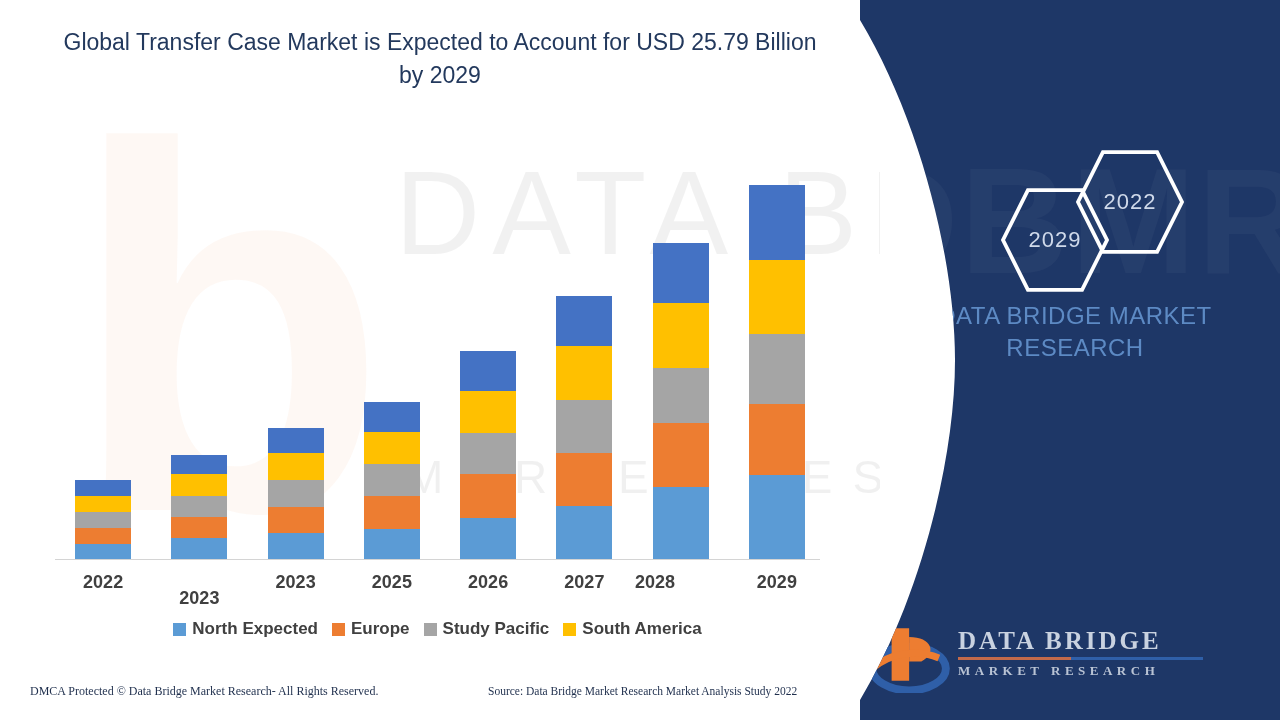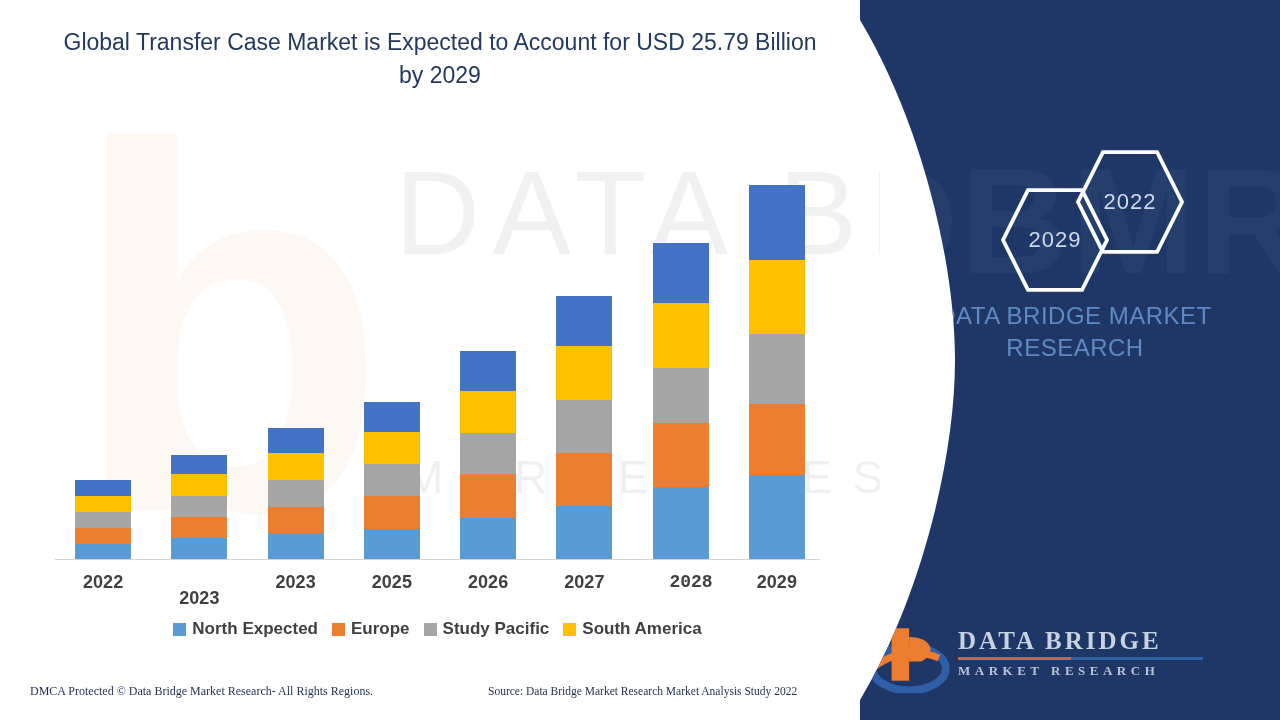--- a/index.html
+++ b/index.html
@@ -196,21 +196,21 @@
       </div>
     </div>
   <div class="axis-line"></div>
   <div class="xlabels">
       <div class="xlabel" style="left: 3.125px;">2022</div>
       <div class="xlabel" style="left: 99.375px; margin-top: 16px;">2023</div>
       <div class="xlabel" style="left: 195.625px;">2023</div>
       <div class="xlabel" style="left: 291.875px;">2025</div>
       <div class="xlabel" style="left: 388.125px;">2026</div>
       <div class="xlabel" style="left: 484.375px;">2027</div>
-      <div class="xlabel" style="left: 591px; font-family: Liberation Mono, monospace;">2028</div>
+      <div class="xlabel" style="left: 555px;">2028</div>
       <div class="xlabel" style="left: 676.875px;">2029</div>
     </div>
   <div class="legend">
       <div class="leg-item">
         <span class="leg-swatch" style="background: rgb(91, 155, 213);"></span>
         <span class="leg-label">North Expected</span>
       </div>
       <div class="leg-item">
         <span class="leg-swatch" style="background: rgb(237, 125, 49);"></span>
         <span class="leg-label">Europe</span>
@@ -219,21 +219,21 @@
         <span class="leg-swatch" style="background: rgb(165, 165, 165);"></span>
         <span class="leg-label">Study Pacific</span>
       </div>
       <div class="leg-item">
         <span class="leg-swatch" style="background: rgb(255, 192, 0);"></span>
         <span class="leg-label">South America</span>
       </div>
     </div>
 
   <div class="footer">
-    <div class="foot-left">DMCA Protected © Data Bridge Market Research- All Rights Regions.</div>
+    <div class="foot-left">DMCA Protected © Data Bridge Market Research- All Rights Reserved.</div>
     <div class="foot-right">Source: Data Bridge Market Research Market Analysis Study 2022</div>
   </div>
 
   <div class="right-panel">
     <div class="panel-wm">DBMR</div>
 
     <div class="hex-wrap">
       <div class="hex hex-2022">
         <svg viewBox="0 0 100 96" width="110" height="104" aria-hidden="true">
           <polygon points="25,2 75,2 98,48 75,94 25,94 2,48" fill="none" stroke="#ffffff" stroke-width="3.5"></polygon>

